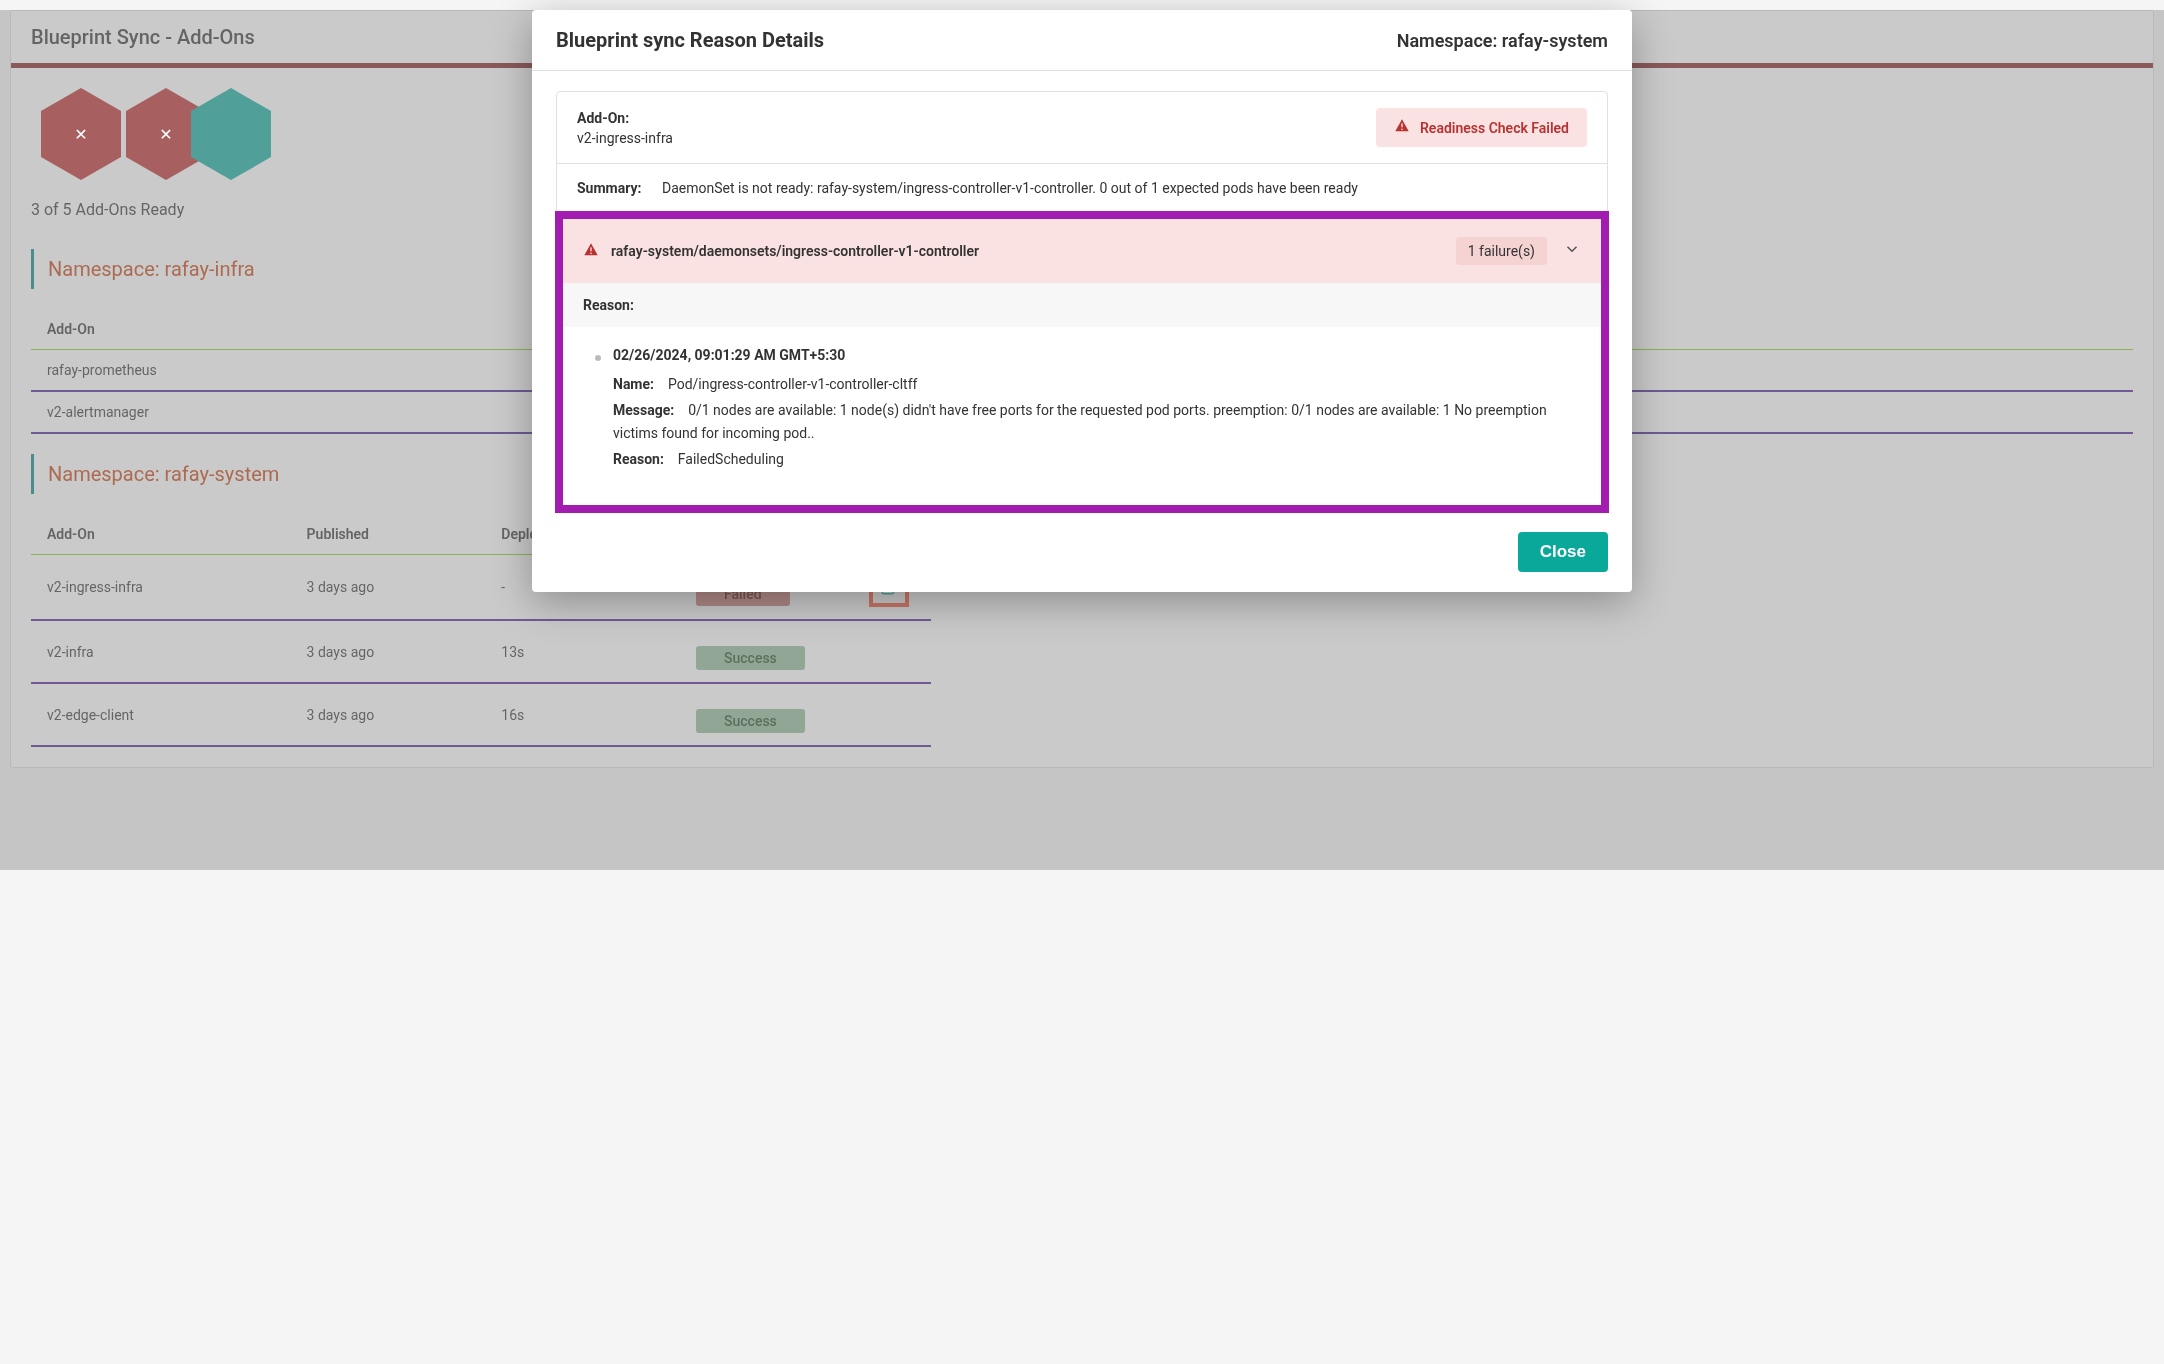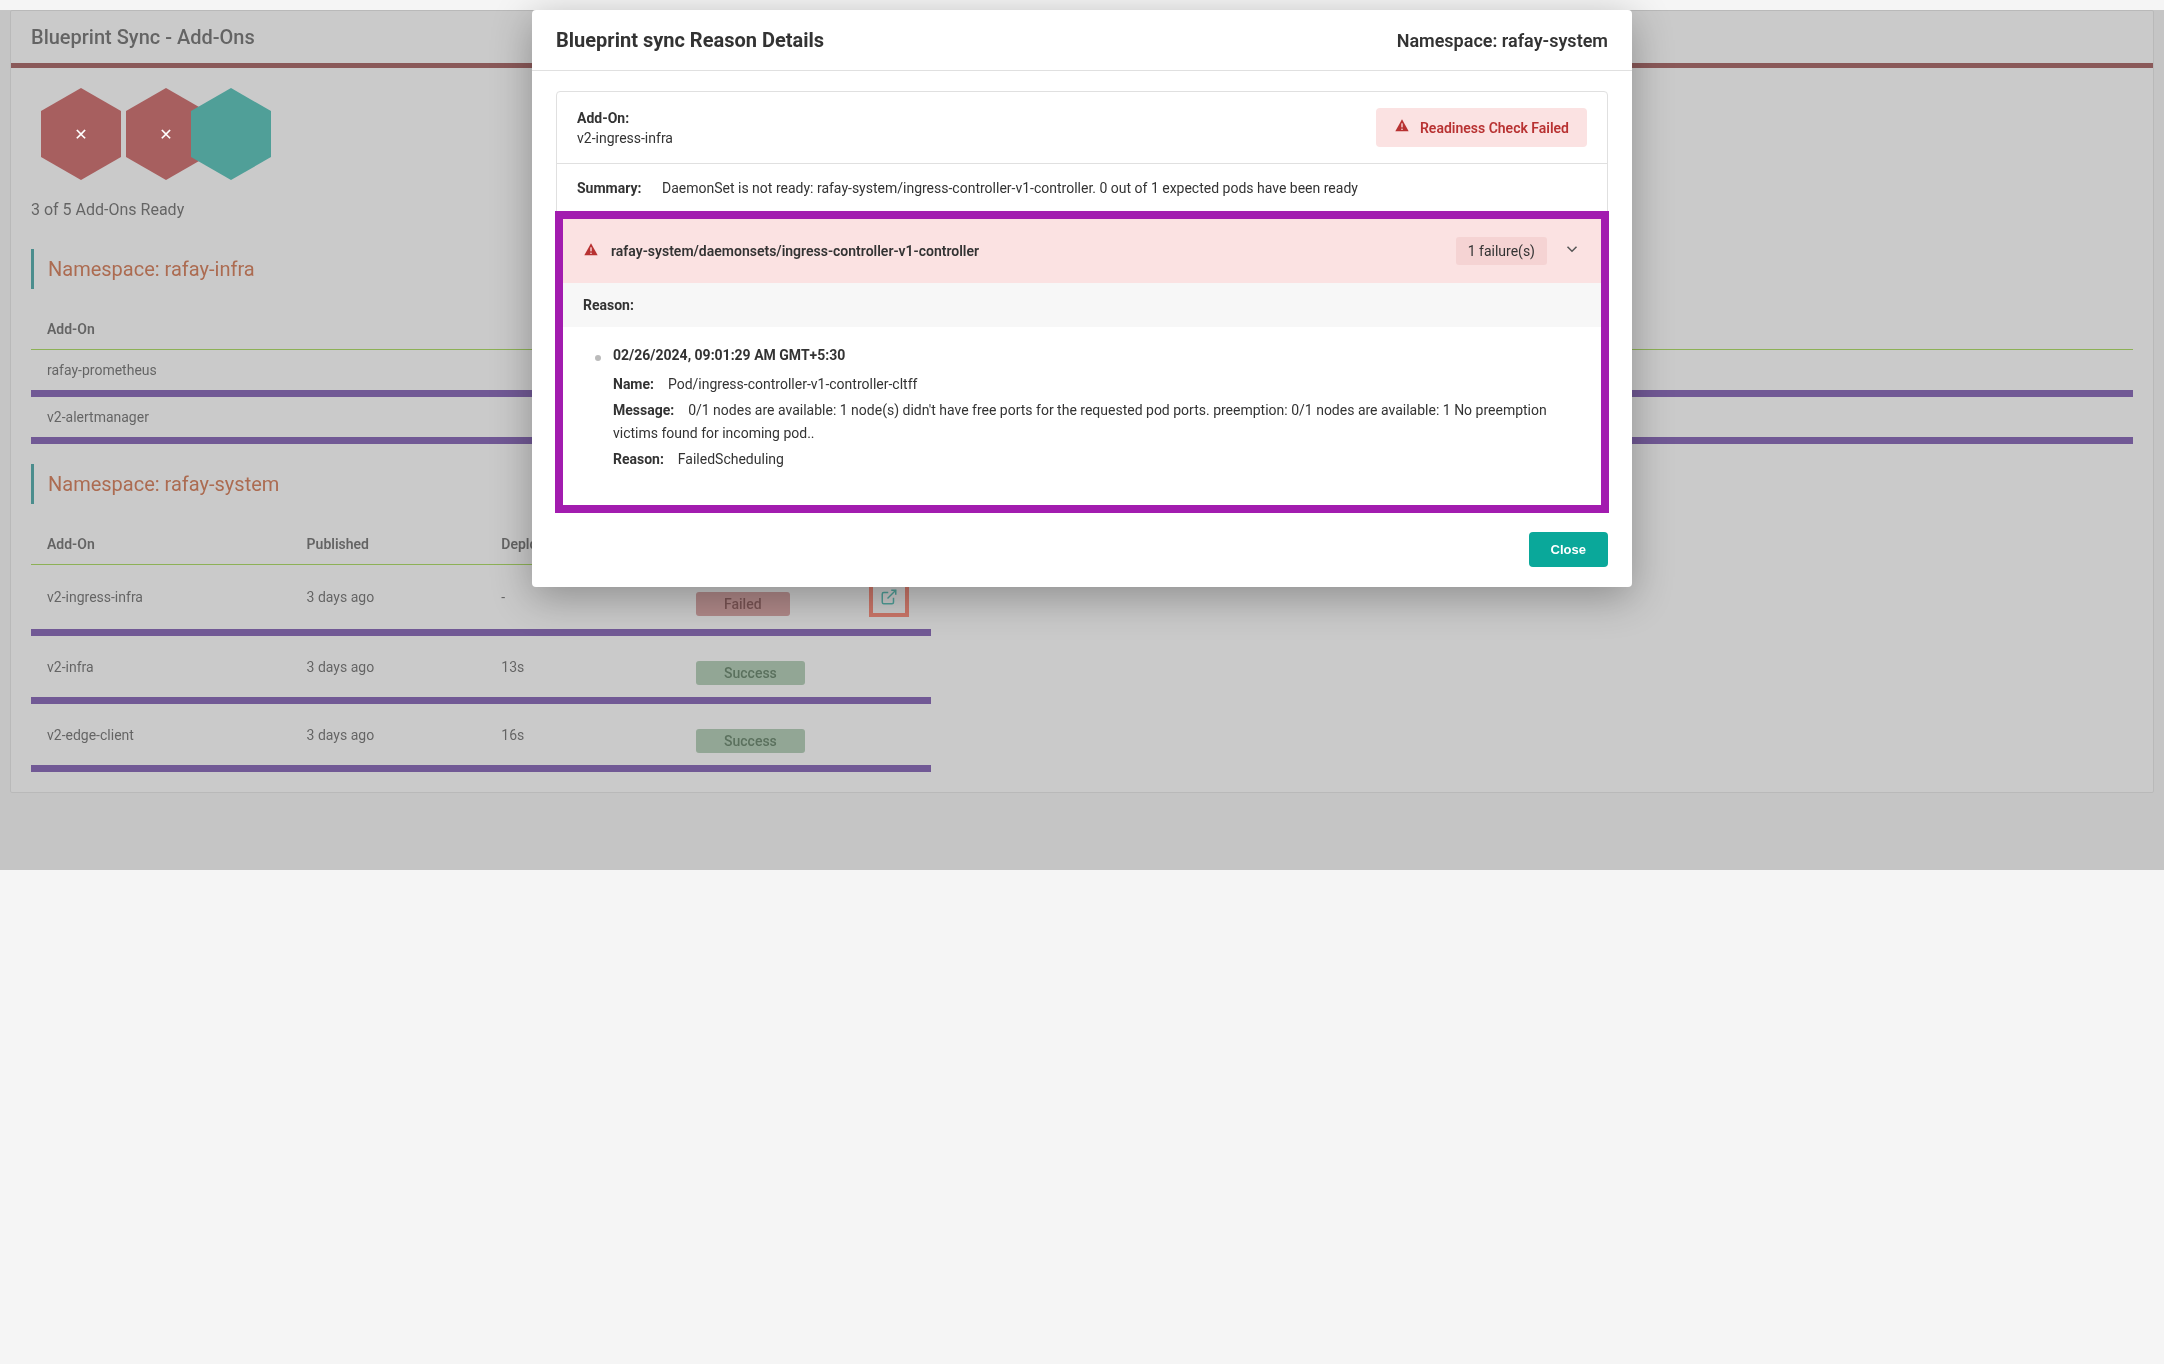--- a/index.html
+++ b/index.html
@@ -97,21 +97,21 @@
     
     .addon-table th {
       text-align: left;
       padding: 12px 16px;
       font-weight: 600;
       border-bottom: 1px solid #84cc16;
     }
     
     .addon-table td {
       padding: 12px 16px;
-      border-bottom: 7px solid #4c1d95;
+      border-bottom: 2px solid #4c1d95;
     }
     
     .status-badge {
       display: inline-block;
       padding: 4px 28px;
       border-radius: 3px;
       text-align: center;
       font-weight: 500;
       margin-top: 13px;
     }
@@ -295,21 +295,21 @@
       justify-content: flex-end;
       padding: 0 24px 20px 24px;
     }
     
     .close-btn {
       background: #0aa89a;
       color: white;
       border: none;
       padding: 10px 22px;
       border-radius: 4px;
-      font-size: 13px;
+      font-size: 17px;
       font-weight: 600;
       cursor: pointer;
       text-align: center;
     }
     
     .warn-triangle {
       display: inline-block;
     }
     
     .chevron {

